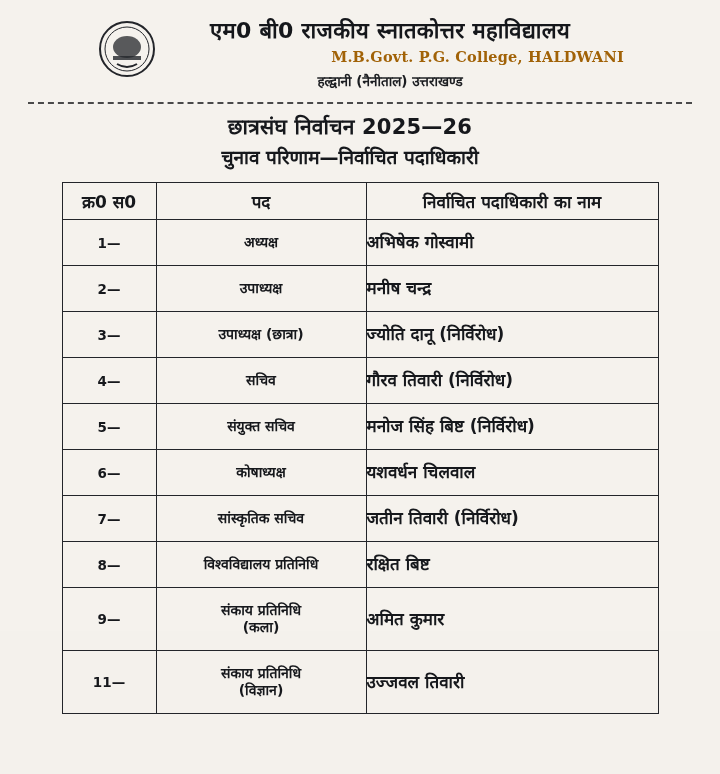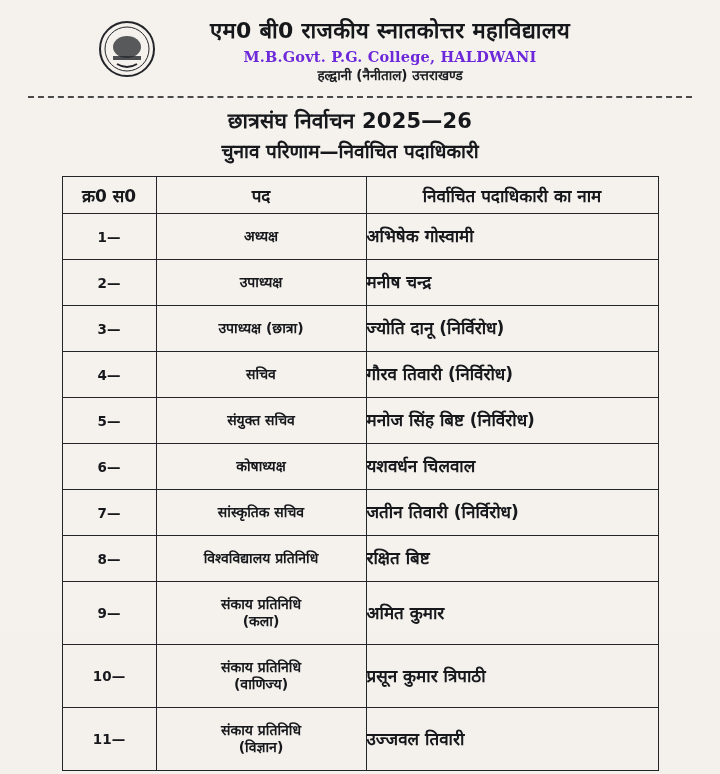--- a/index.html
+++ b/index.html
@@ -49,26 +49,27 @@
     letter-spacing: 0.3px;
     line-height: 1.2;
     color: #15171b;
   }
   .college-en {
     font-size: 14.5px;
     font-weight: 700;
     font-family: "DejaVu Serif", serif;
     letter-spacing: 0.2px;
     margin-top: 4px;
-    color: #6d28d9;
+    color: #a16207;
+    text-align: right;
   }
   .college-place {
     font-size: 13.5px;
     font-weight: 600;
-    margin-top: 1px;
+    margin-top: 7px;
     color: #1b1d21;
   }
   .rule {
     border: 0;
     border-top: 2px dashed #4a4a4a;
     margin: 10px 2px 8px 2px;
     height: 0;
   }
   .date-line {
     text-align: right;
@@ -225,28 +226,20 @@
       </tr>
       <tr class="tall">
         <td class="sn">9—</td>
         <td class="post two-line">
           <span>संकाय प्रतिनिधि</span>
           <span>(कला)</span>
         </td>
         <td class="name">अमित कुमार</td>
       </tr>
       <tr class="tall">
-        <td class="sn">10—</td>
-        <td class="post two-line">
-          <span>संकाय प्रतिनिधि</span>
-          <span>(वाणिज्य)</span>
-        </td>
-        <td class="name">प्रसून कुमार त्रिपाठी</td>
-      </tr>
-      <tr class="tall">
         <td class="sn">11—</td>
         <td class="post two-line">
           <span>संकाय प्रतिनिधि</span>
           <span>(विज्ञान)</span>
         </td>
         <td class="name">उज्जवल तिवारी</td>
       </tr>
     </tbody>
   </table>
 

